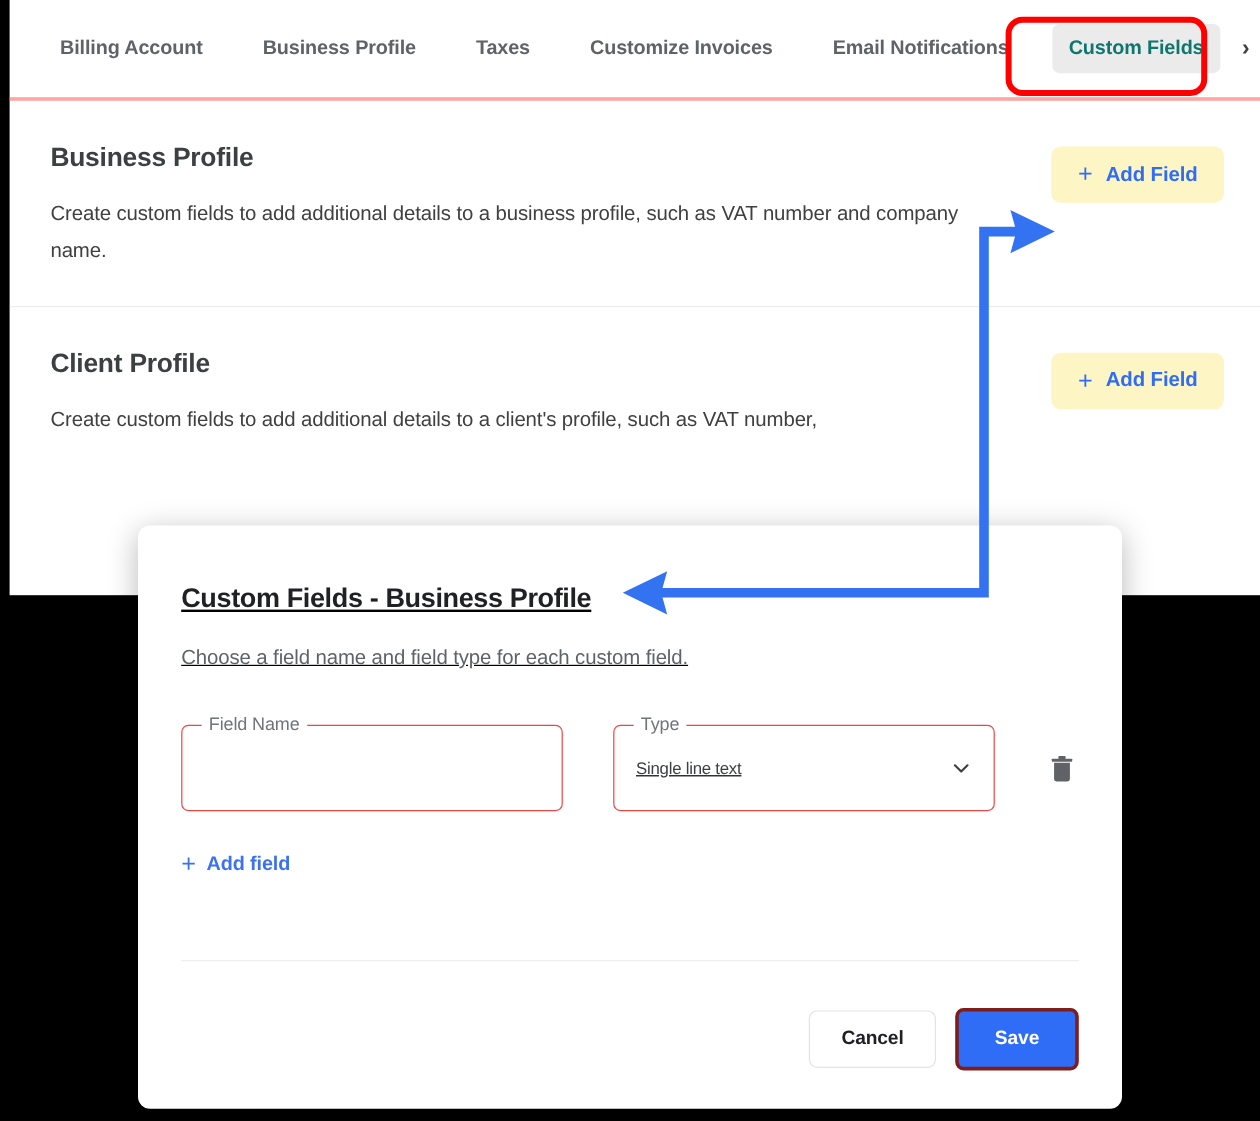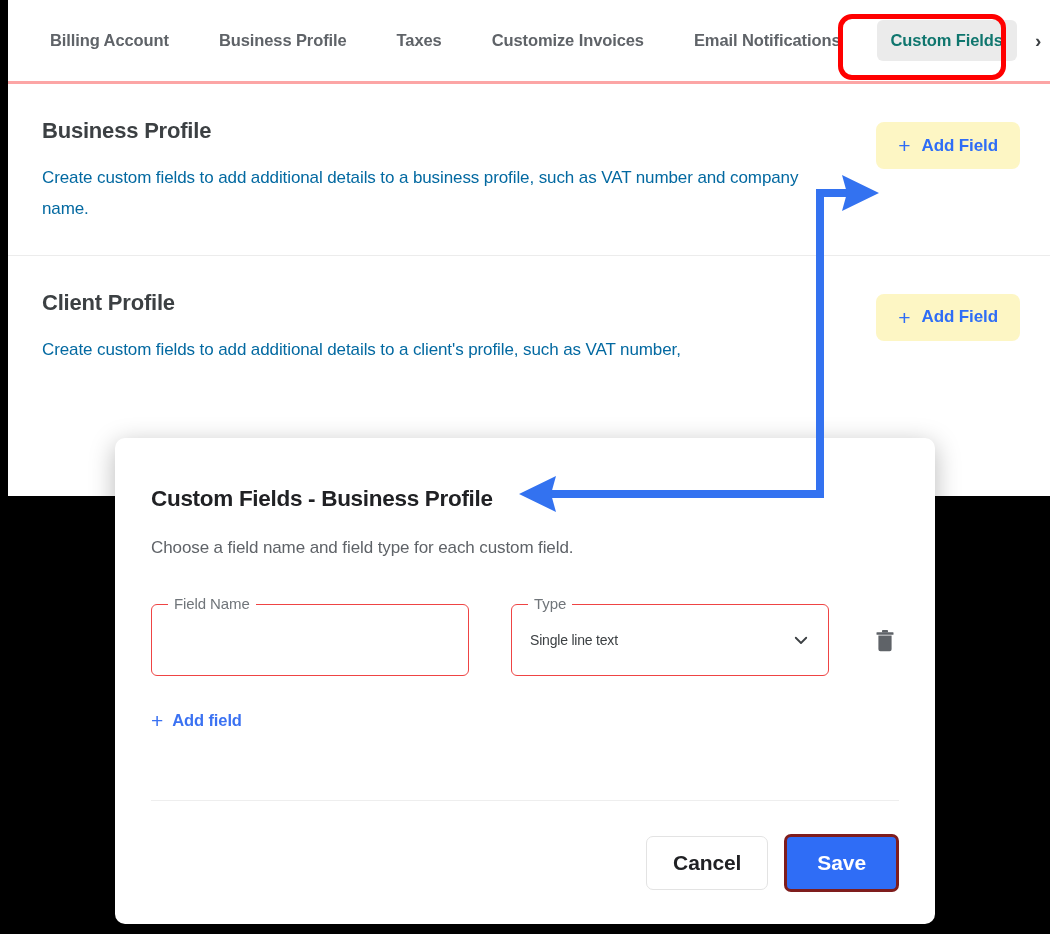--- a/index.html
+++ b/index.html
@@ -88,21 +88,21 @@
   .section + .section { border-top: 1px solid #ececec; }
   .section-title {
     font-size: 22px;
     font-weight: bold;
     color: #3c4043;
     letter-spacing: -0.2px;
     margin: 0 0 18px 0;
   }
   .section-desc {
     font-size: 17px;
-    color: #0369a1;
+    color: #404040;
     line-height: 1.85;
     margin: 0;
     max-width: 770px;
     letter-spacing: -0.1px;
   }
 
   .add-field-btn {
     position: absolute;
     right: 30px;
     top: 38px;
@@ -139,20 +139,21 @@
     position: absolute;
     left: 115px;
     top: 438px;
     width: 820px;
     height: 486px;
     background: #ffffff;
     border-radius: 10px;
     box-shadow: 0 6px 26px rgba(0,0,0,0.28);
     z-index: 30;
     padding: 48px 36px 0 36px;
+    text-decoration: underline;
   }
   .modal-title {
     font-size: 22.5px;
     font-weight: bold;
     color: #202124;
     letter-spacing: -0.3px;
     margin: 0 0 26px 0;
   }
   .modal-sub {
     font-size: 17px;
@@ -241,21 +242,21 @@
   .modal-actions {
     position: absolute;
     right: 36px;
     bottom: 32px;
     display: flex;
     align-items: center;
     gap: 16px;
   }
   .btn {
     font-family: "Liberation Sans", sans-serif;
-    font-size: 21px;
+    font-size: 16px;
     font-weight: bold;
     letter-spacing: -0.1px;
     border-radius: 7px;
     padding: 14px 26px;
     cursor: pointer;
   }
   .btn-cancel {
     background: #ffffff;
     border: 1px solid #e3e3e3;
     color: #202124;

